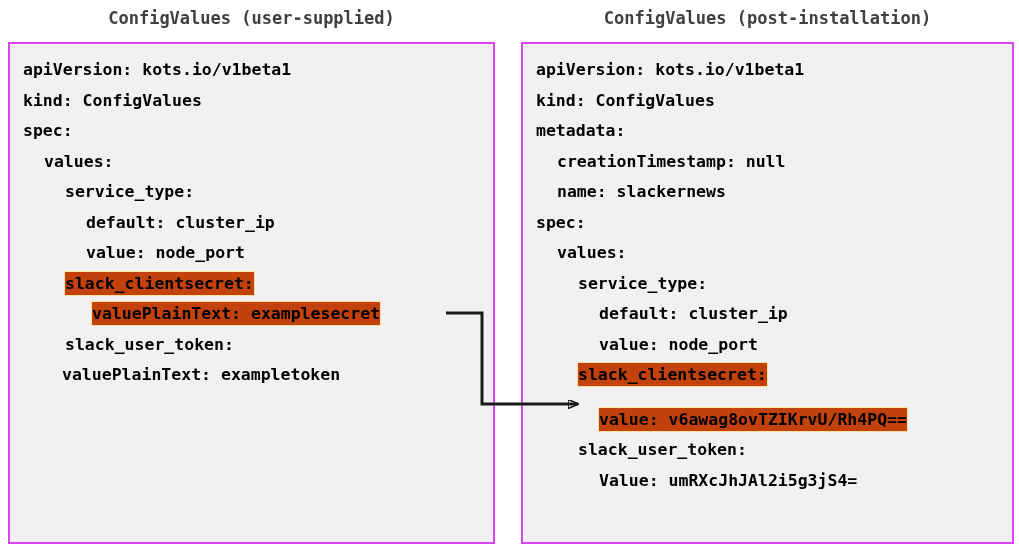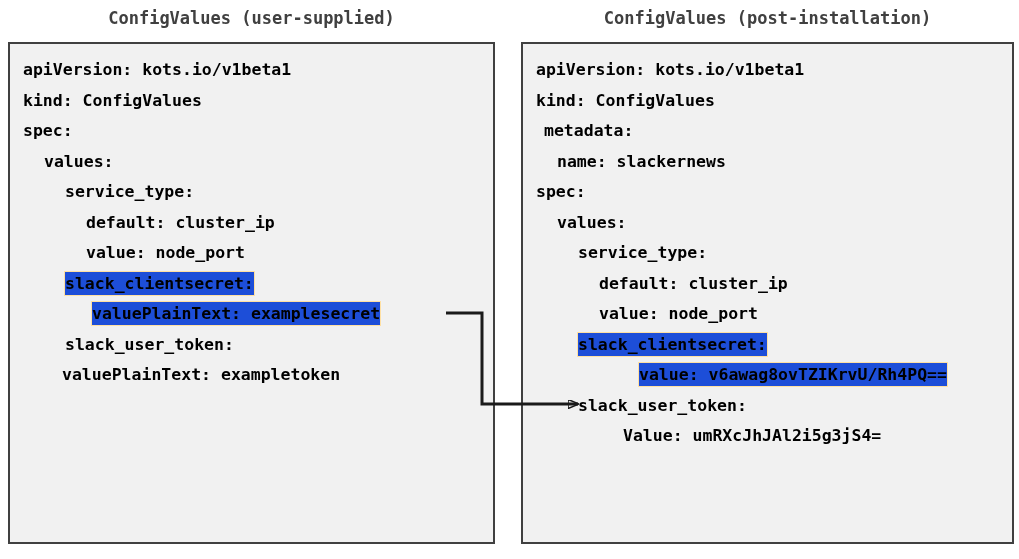--- a/index.html
+++ b/index.html
@@ -24,21 +24,21 @@
     font-size: 17px;
     color: #404040;
     white-space: nowrap;
     text-align: center;
     letter-spacing: 0px;
   }
 
   .code-box {
     position: absolute;
     background: #f1f1f1;
-    border: 2px solid #404040;
+    border: 2px solid #d946ef;
     box-sizing: border-box;
     overflow: hidden;
   }
 
   .code-lines {
     position: absolute;
     left: 0;
     top: 0;
     right: 0;
     padding-top: 11px;
@@ -54,21 +54,21 @@
     white-space: pre;
     display: block;
   }
 
   .code-line > .seg {
     display: inline;
     padding: 2px 0;
   }
 
   .code-line.hl > .seg {
-    background: #1d4ed8;
+    background: #c2410c;
     box-shadow: 0 0 0 1px #ffe0a3;
   }
 
   .connector-svg {
     position: absolute;
     left: 0;
     top: 0;
     width: 1019px;
     height: 559px;
     pointer-events: none;
@@ -97,31 +97,32 @@
         <div class="code-line" style="padding-left: 52px;"><span class="seg">valuePlainText: exampletoken</span></div>
       </div>
   </div>
 
   <div class="panel-title" style="left:521px; top:8px; width:493px;">ConfigValues (post-installation)</div>
 
   <div class="code-box" style="left:521px; top:42px; width:493px; height:502px;">
     <div class="code-lines">
         <div class="code-line" style="padding-left: 13px;"><span class="seg">apiVersion: kots.io/v1beta1</span></div>
         <div class="code-line" style="padding-left: 13px;"><span class="seg">kind: ConfigValues</span></div>
-        <div class="code-line" style="padding-left: 21px;"><span class="seg">metadata:</span></div>
+        <div class="code-line" style="padding-left: 13px;"><span class="seg">metadata:</span></div>
+        <div class="code-line" style="padding-left: 34px;"><span class="seg">creationTimestamp: null</span></div>
         <div class="code-line" style="padding-left: 34px;"><span class="seg">name: slackernews</span></div>
         <div class="code-line" style="padding-left: 13px;"><span class="seg">spec:</span></div>
         <div class="code-line" style="padding-left: 34px;"><span class="seg">values:</span></div>
         <div class="code-line" style="padding-left: 55px;"><span class="seg">service_type:</span></div>
         <div class="code-line" style="padding-left: 76px;"><span class="seg">default: cluster_ip</span></div>
         <div class="code-line" style="padding-left: 76px;"><span class="seg">value: node_port</span></div>
         <div class="code-line hl" style="padding-left: 55px;"><span class="seg">slack_clientsecret:</span></div>
-        <div class="code-line hl" style="padding-left: 116px;"><span class="seg">value: v6awag8ovTZIKrvU/Rh4PQ==</span></div>
+        <div class="code-line hl" style="padding-left: 76px; margin-top: 14px;"><span class="seg">value: v6awag8ovTZIKrvU/Rh4PQ==</span></div>
         <div class="code-line" style="padding-left: 55px;"><span class="seg">slack_user_token:</span></div>
-        <div class="code-line" style="padding-left: 100px;"><span class="seg">Value: umRXcJhJAl2i5g3jS4=</span></div>
+        <div class="code-line" style="padding-left: 76px;"><span class="seg">Value: umRXcJhJAl2i5g3jS4=</span></div>
       </div>
   </div>
 
   <svg class="connector-svg" viewBox="0 0 1019 559">
     <defs>
       <marker id="arrowhead" markerWidth="11" markerHeight="9" refX="10" refY="4.5" orient="auto" markerUnits="userSpaceOnUse">
         <path d="M0,0 L11,4.5 L0,9 z" fill="none" stroke="#1a1a1a" stroke-width="1.6"></path>
       </marker>
     </defs>
     <path d="M446,313 L482,313 L482,404 L578,404" fill="none" stroke="#1a1a1a" stroke-width="3" stroke-linecap="butt" stroke-linejoin="miter" marker-end="url(#arrowhead)"></path>

